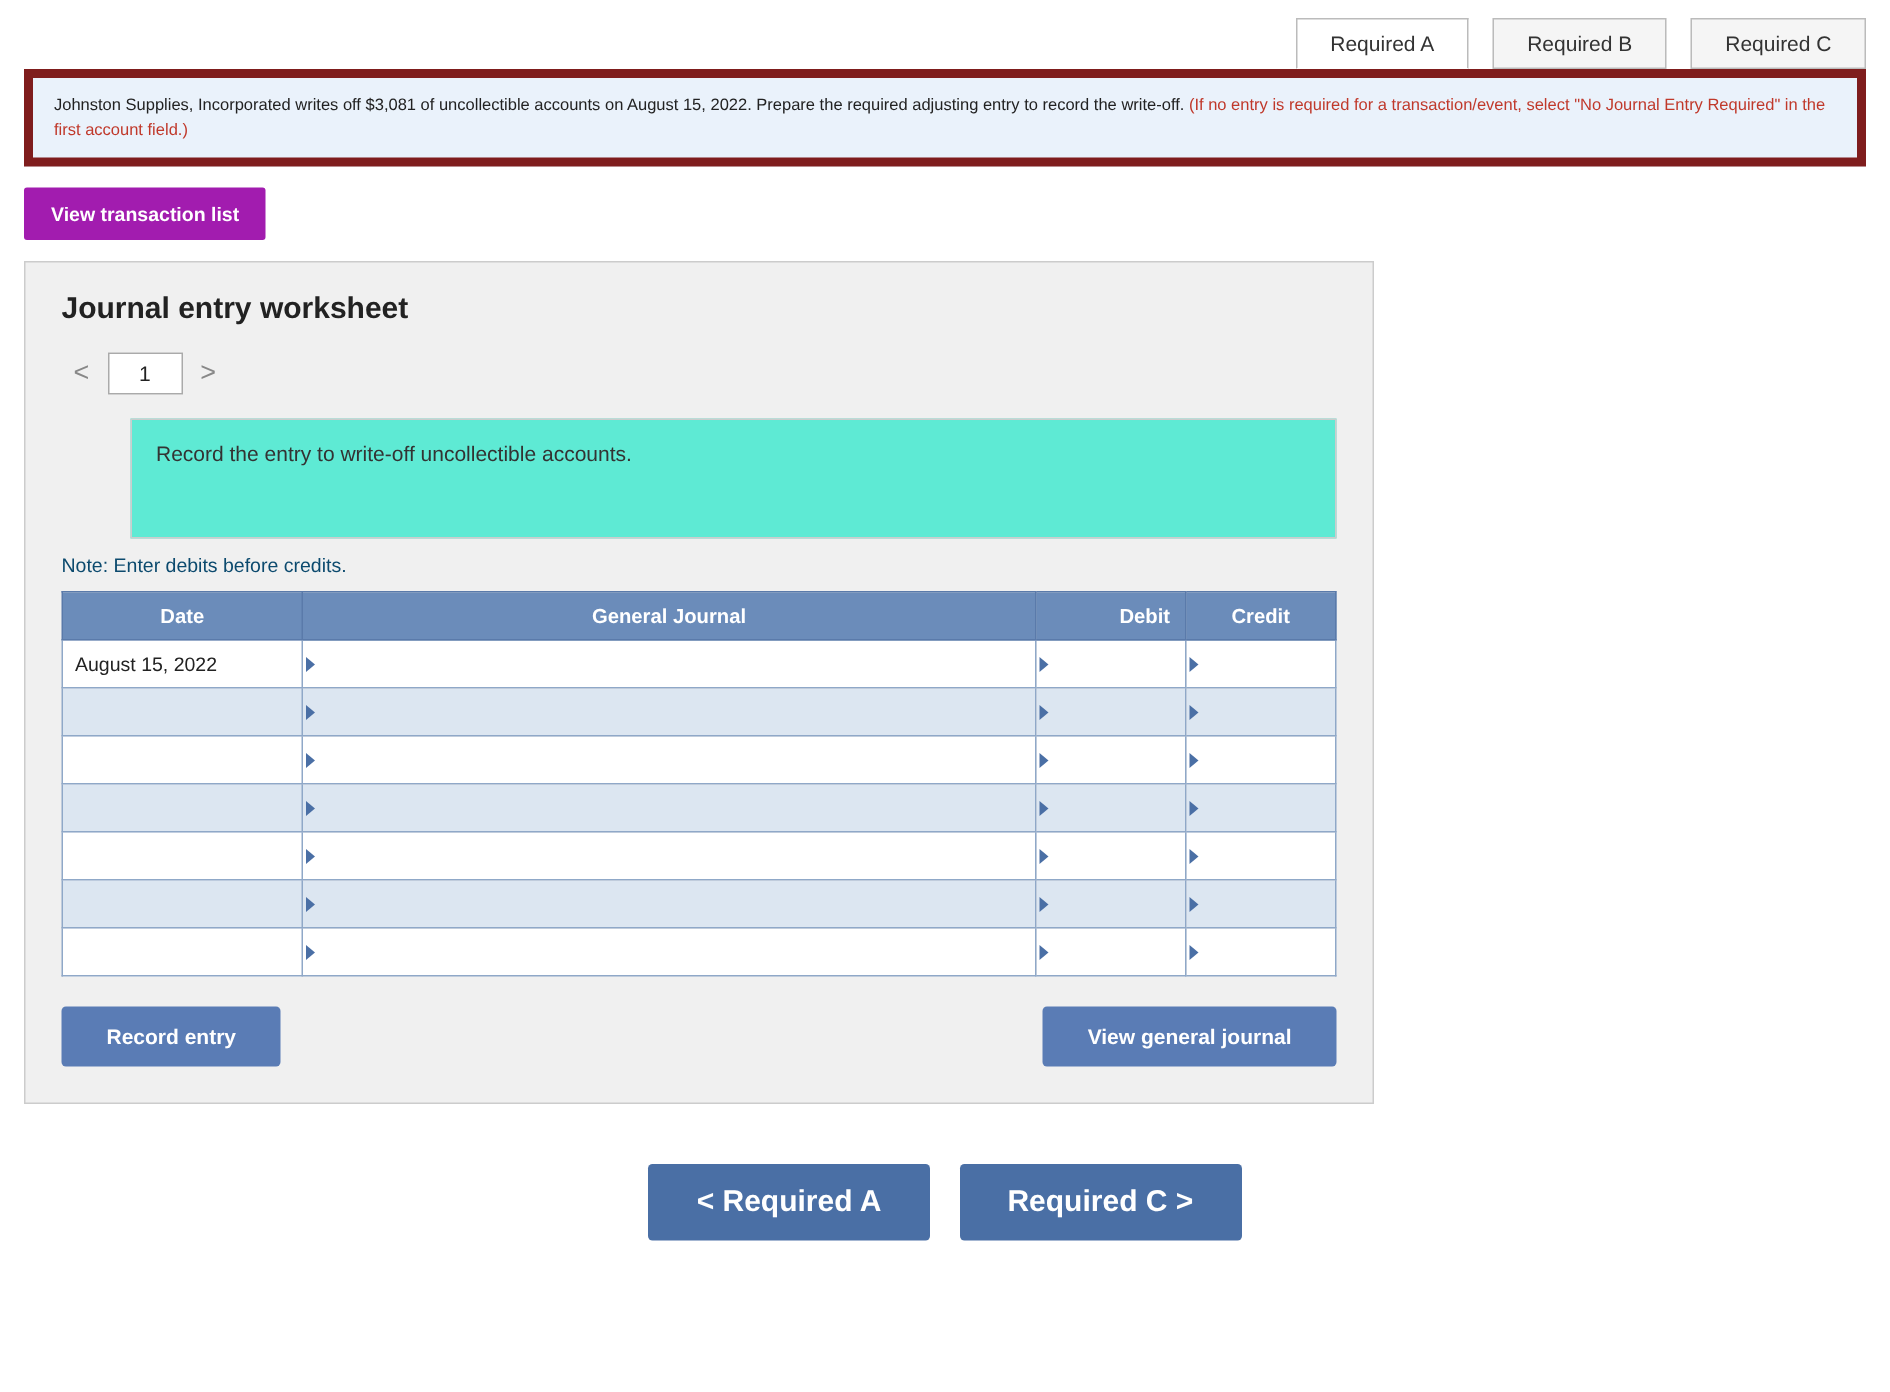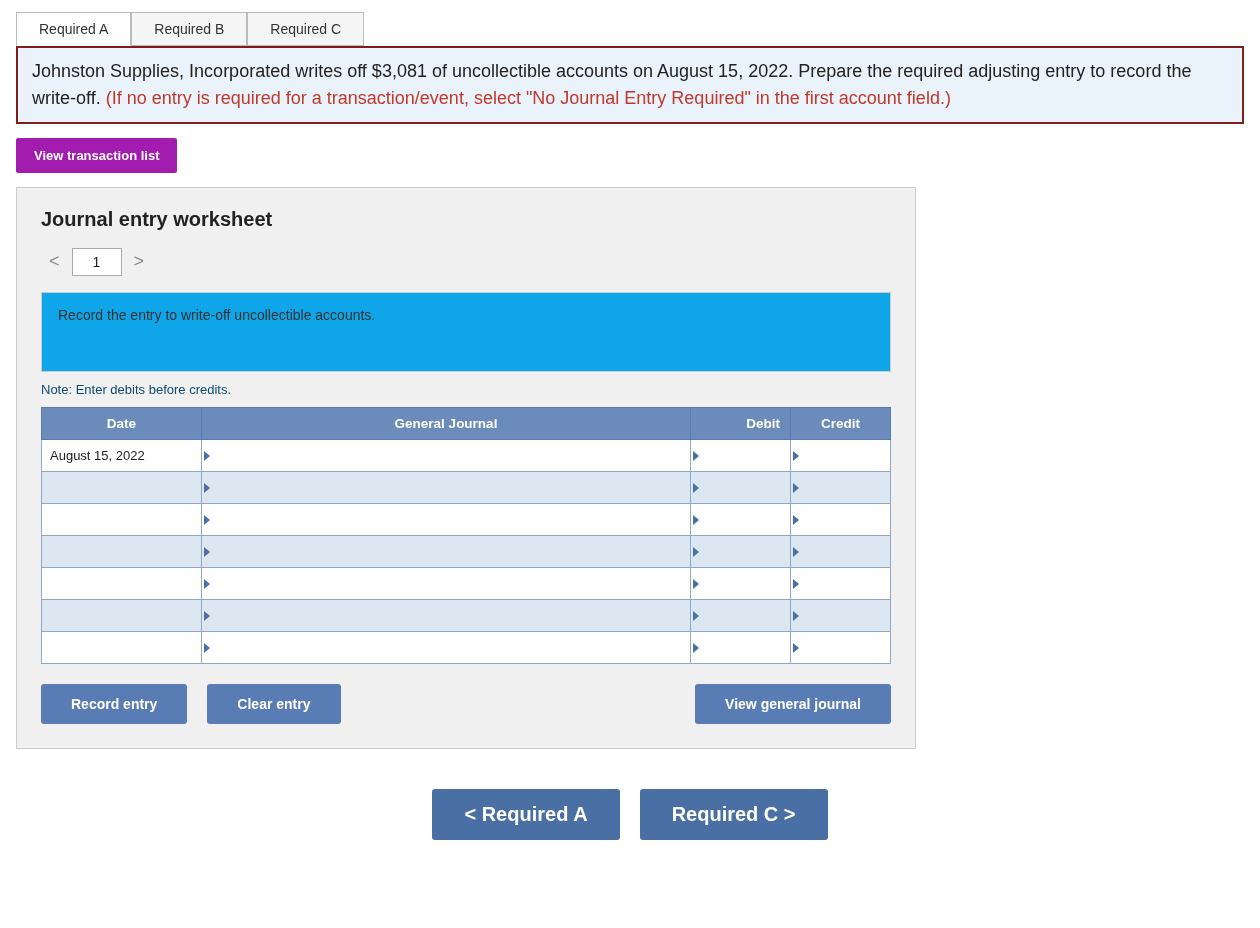--- a/index.html
+++ b/index.html
@@ -9,45 +9,46 @@
       background: #fff;
       color: #222;
       width: 1260px;
       min-height: 928px;
       padding: 12px 16px;
     }
 
     
     .tabs-row {
       display: flex;
-      gap: 0;
+      gap: 16px;
       margin-bottom: 0;
+      justify-content: flex-end;
     }
     .tab {
       border: 1px solid #bbb;
       background: #f5f5f5;
       padding: 8px 22px;
       cursor: pointer;
       font-size: 14px;
       color: #333;
     }
     .tab.active {
       background: #fff;
       border-bottom: 1px solid #fff;
       font-weight: normal;
     }
 
     
     .info-box {
-      border: 2px solid #7f1d1d;
+      border: 6px solid #7f1d1d;
       background: #eaf2fb;
       padding: 10px 14px;
       margin-top: 0;
       margin-bottom: 14px;
-      font-size: 18px;
+      font-size: 11px;
       line-height: 1.5;
     }
     .info-box .red-text {
       color: #c0392b;
     }
 
     
     .btn-blue-dark {
       background: #a21caf;
       color: #fff;
@@ -93,27 +94,28 @@
       border: 1px solid #aaa;
       background: #fff;
       padding: 5px 18px;
       font-size: 14px;
       min-width: 50px;
       text-align: center;
     }
 
     
     .description-box {
-      background: #0ea5e9;
+      background: #5eead4;
       border: 1px solid #ccc;
       padding: 14px 16px;
       margin-bottom: 10px;
       font-size: 14px;
       min-height: 80px;
       color: #333;
+      margin-left: 46px;
     }
 
     
     .note-text {
       color: #0c4a6e;
       font-size: 13px;
       margin-bottom: 10px;
     }
 
     
@@ -302,21 +304,20 @@
           <td class="date-cell" style="background: rgb(255, 255, 255);"></td>
           <td class="td-with-triangle" style="background: rgb(255, 255, 255);"><input type="text" style=""></td>
           <td class="td-with-triangle" style="background: rgb(255, 255, 255);"><input type="text" style=""></td>
           <td class="td-with-triangle" style="background: rgb(255, 255, 255);"><input type="text" style=""></td>
         </tr>
       </tbody>
   </table>
 
   <div class="btn-row">
     <button class="btn-action">Record entry</button>
-    <button class="btn-action">Clear entry</button>
     <button class="btn-action btn-action-right">View general journal</button>
   </div>
 
 </div>
 
 
 <div class="bottom-nav">
   <button class="btn-nav">&lt; Required A</button>
   <button class="btn-nav">Required C &gt;</button>
 </div>

